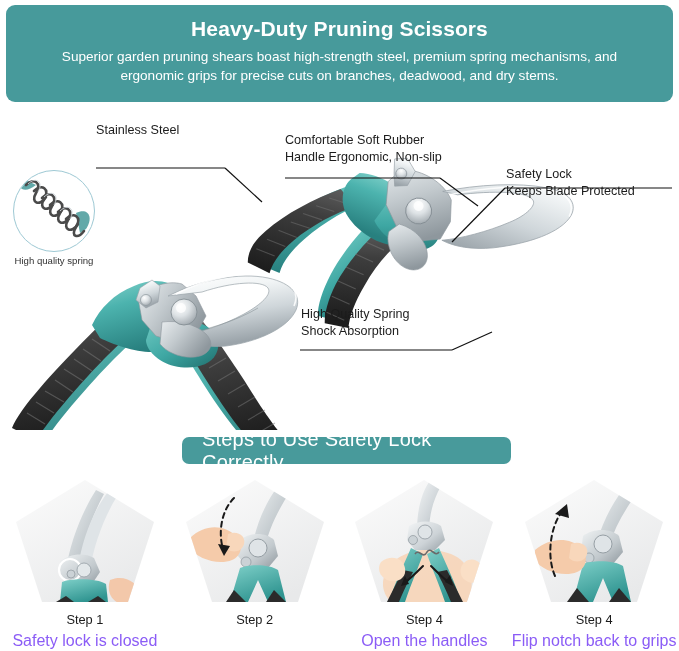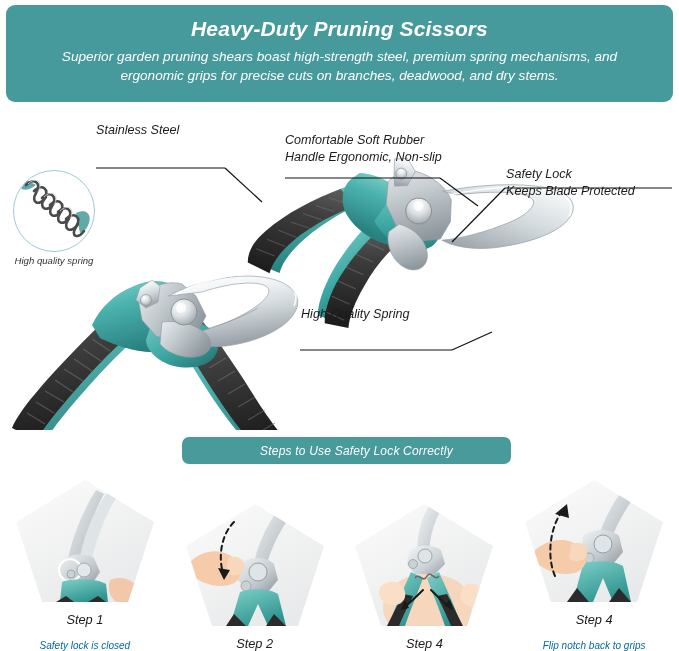--- a/index.html
+++ b/index.html
@@ -3,21 +3,21 @@
 <meta charset="utf-8">
 <style>
   * { box-sizing: border-box; }
   html, body {
     margin: 0; padding: 0;
     width: 679px; height: 651px;
     background: #ffffff;
     font-family: "Liberation Sans", sans-serif;
     overflow: hidden;
   }
-  #page { position: relative; width: 550px; height: 651px; background: #fff; font-style: italic; }
+  #page { position: relative; width: 550px; height: 651px; background: #fff; }
 
   
   .header-banner {
     position: absolute;
     left: 6px; top: 5px;
     width: 667px; height: 97px;
     background: #479a9b;
     border-radius: 9px;
     text-align: center;
     padding-top: 11px;
@@ -54,35 +54,34 @@
   .product-area { position: absolute; left: 0; top: 110px; width: 679px; height: 320px; }
 
   
   .steps-pill {
     position: absolute; left: 182px; top: 437px;
     width: 329px; height: 27px;
     background: #489a9b; border-radius: 7px;
     display: flex; align-items: center; justify-content: center;
   }
   .steps-pill span {
-    font-size: 12px; color: #fff; letter-spacing: .2px; margin-left: 20px;
+    font-size: 20px; color: #fff; letter-spacing: .2px; margin-left: 20px;
   }
 
   
   .steps-row {
     position: absolute; left: 0; top: 478px; width: 679px;
     display: flex;
-    align-items: flex-end;
   }
   .step-col { width: 169.75px; text-align: center; }
   .step-thumb {
     position: relative; width: 146px; height: 128px; margin: 0 auto;
   }
   .step-cap-1 { font-size: 12.8px; color: #1b1b1b; margin-top: 6px; }
-  .step-cap-2 { font-size: 10px; color: #0369a1; margin-top: 13px; white-space: nowrap; }
+  .step-cap-2 { font-size: 16px; color: #8b5cf6; margin-top: 5px; white-space: nowrap; }
 </style>
 </head>
 <body>
 
 <div id="page">
 
   <div class="header-banner">
     <div class="header-title">Heavy-Duty Pruning Scissors</div>
     <div class="header-sub">Superior garden pruning shears boast high-strength steel, premium spring mechanisms, and ergonomic grips for precise cuts on branches, deadwood, and dry stems.</div>
   </div>
@@ -256,20 +255,21 @@
       <div class="ctext">Keeps Blade Protected</div>
     </div>
 
     <div class="callout" style="left:285px; top:22px; width:190px;">
       <div class="ctext">Comfortable Soft Rubber</div>
       <div class="ctext">Handle Ergonomic, Non-slip</div>
     </div>
 
     <div class="callout" style="left:301px; top:196px; width:160px;">
       <div class="ctext">High Quality Spring</div>
+      <div class="ctext">Shock Absorption</div>
     </div>
 
     <div class="spring-inset" style="top:60px">
       <div class="spring-circle">
         <svg width="82" height="82" viewBox="0 0 82 82">
           <path d="M6 6 C2 20 12 22 22 14" fill="#2e8c8c" opacity="0.75"></path>
           <path d="M72 58 C80 46 74 36 62 42 L66 62 Z" fill="#2e8c8c" opacity="0.75"></path>
           <g stroke="#4a4a4a" stroke-width="2.6" fill="none" stroke-linecap="round">
             <path d="M12 14 C20 6 28 12 22 22 C16 32 26 36 32 26"></path>
             <path d="M20 20 C28 12 36 18 30 28 C24 38 34 42 40 32"></path>
@@ -434,20 +434,21 @@
             </g>
             <path d="M50 108 L54 98 L58 106 Z" fill="#1a1a1a"></path>
             <path d="M102 108 L94 104 L99 97 Z" fill="#1a1a1a"></path>
 
             <path d="M30 84 C40 76 52 80 54 90 C56 100 46 106 36 102 C28 98 26 90 30 84 Z" fill="#fadfc6"></path>
             <path d="M114 84 C122 78 132 84 132 94 C132 104 122 108 114 102 C108 98 108 88 114 84 Z" fill="#fadfc6"></path>
           </g>
         </svg>
       </div>
       <div class="step-cap-1">Step 4</div>
+      <div class="step-cap-2">Open the handles</div>
     </div>
 
     <div class="step-col">
       <div class="step-thumb">
         <svg width="146" height="128" viewBox="0 0 146 128">
           <defs>
             <clipPath id="pent4">
                 <path d="M73 2 L142 44 L116 124 L30 124 L4 44 Z"></path>
               </clipPath>
             <linearGradient id="bg4" x1="0" y1="0" x2="0.6" y2="1">

